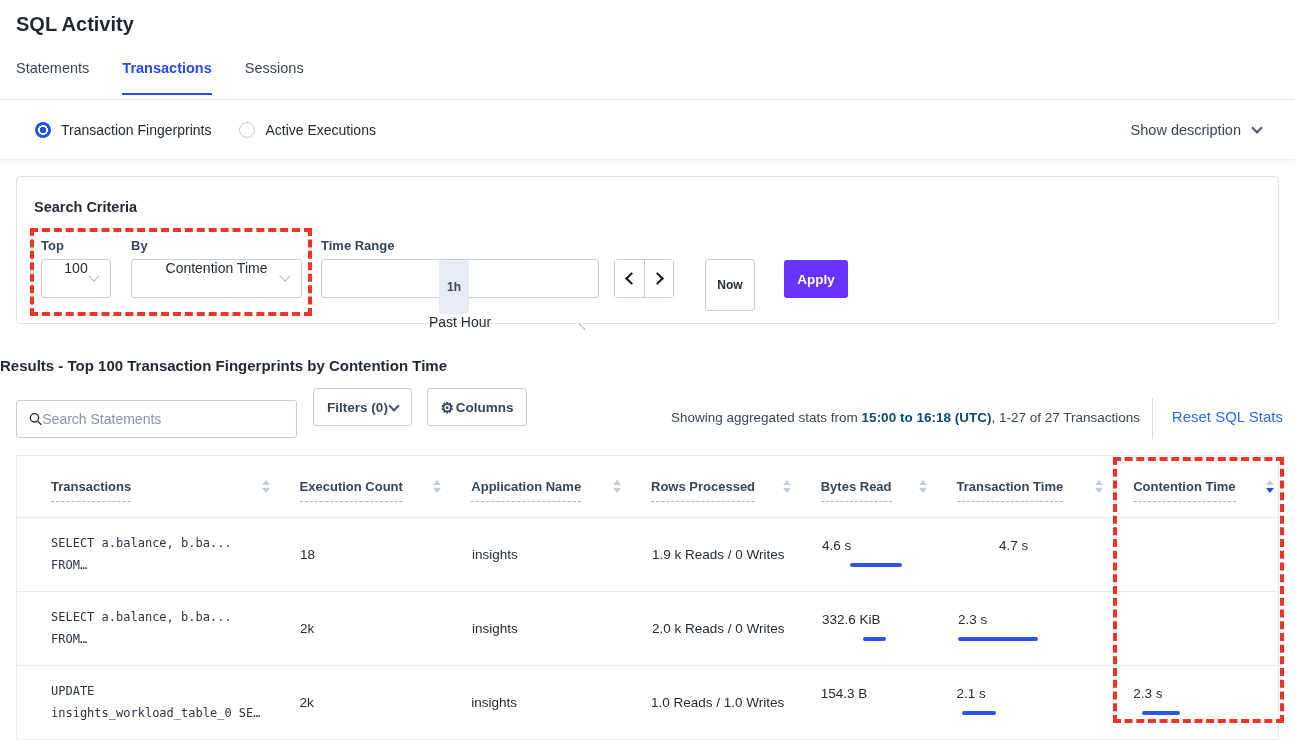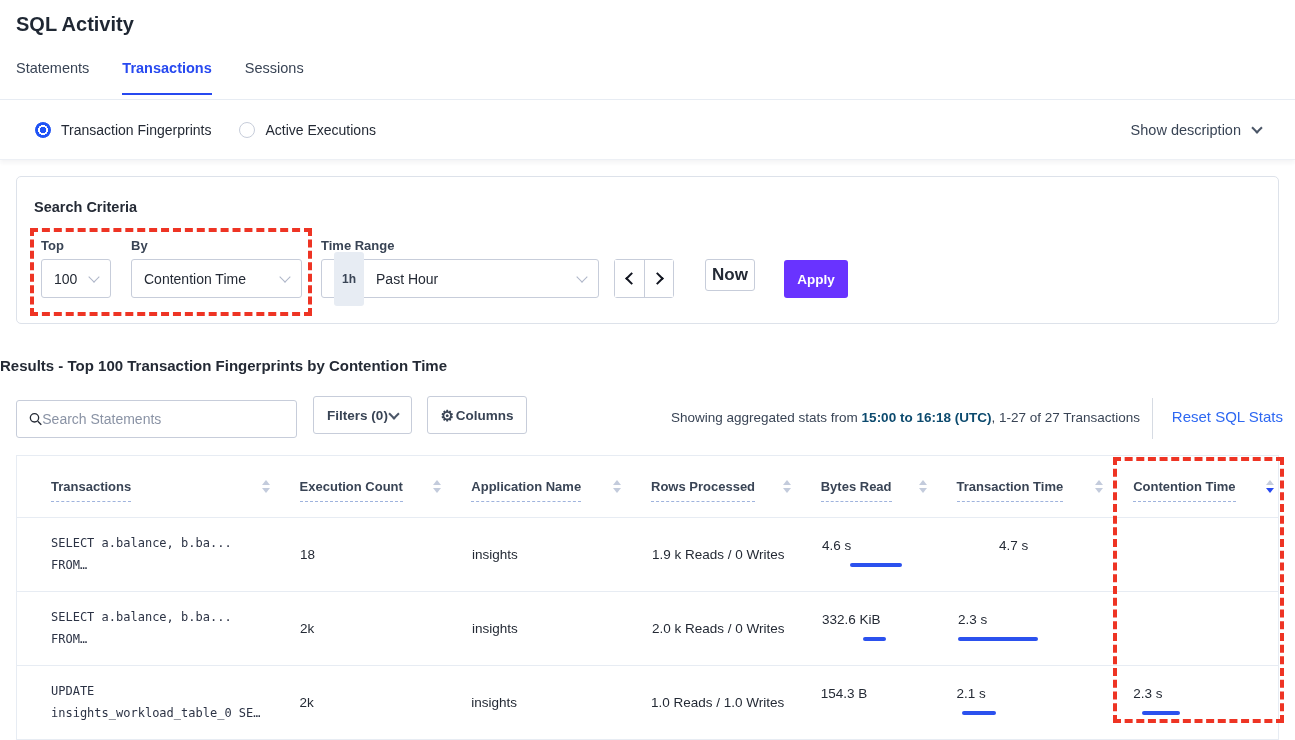--- a/index.html
+++ b/index.html
@@ -33,48 +33,48 @@
   
   .criteria-card {
     position:absolute; left:16px; top:176px; width:1263px; height:148px;
     background:#fff; border:1px solid #dde2ea; border-radius:5px;
   }
   .criteria-heading { position:absolute; left:17px; top:22px; font-size:14.5px; font-weight:700; color:#242a35; }
   .crit-red-box { position:absolute; left:13px; top:51px; width:282px; height:88px; border:4px dashed #ee3424; pointer-events:none; }
   .field-label { position:absolute; font-size:13px; font-weight:700; color:#394455; }
   .select-box {
     position:absolute; height:39px; border:1px solid #c7cdda; border-radius:3px; background:#fff;
-    display:flex; align-items:center; padding:0 12px; font-size:14px; color:#242a35; cursor:pointer;
+    display:flex; align-items:center; padding:0 12px; font-size:14px; color:#242a35; cursor:pointer;flex-direction:column;
   }
   .select-box .chev { margin-left:auto; }
   .tr-badge { background:#e7ecf3; color:#394455; font-weight:700; font-size:12px; padding:20px 8px; border-radius:3px; margin-right:12px; }
   .nav-group { position:absolute; left:597px; top:82px; display:flex; border:1px solid #c7cdda; border-radius:3px; height:39px; }
   .nav-btn { width:29px; display:flex; align-items:center; justify-content:center; cursor:pointer; background:#fff; }
   .nav-btn + .nav-btn { border-left:1px solid #c7cdda; }
   .arrow-l { width:9px; height:9px; border-left:2.5px solid #10141f; border-bottom:2.5px solid #10141f; transform:rotate(45deg); margin-left:4px; }
   .arrow-r { width:9px; height:9px; border-right:2.5px solid #10141f; border-bottom:2.5px solid #10141f; transform:rotate(-45deg); margin-right:4px; }
   .now-btn {
-    position:absolute; left:688px; top:82px; width:50px; height:32px; border:1px solid #c7cdda; border-radius:3px;
-    background:#fff; font-size:17px; font-weight:700; color:#242a35; display:flex; align-items:center; justify-content:center; cursor:pointer;
+    position:absolute; left:688px; top:82px; width:50px; height:52px; border:1px solid #c7cdda; border-radius:3px;
+    background:#fff; font-size:12px; font-weight:700; color:#242a35; display:flex; align-items:center; justify-content:center; cursor:pointer;
   }
   .apply-btn {
     position:absolute; left:767px; top:83px; width:64px; height:38px; border:none; border-radius:3px;
     background:#6933ff; color:#fff; font-size:13.5px; font-weight:700; display:flex; align-items:center; justify-content:center; cursor:pointer;
   }
 
   
   .results-heading { position:absolute; left:0; top:357px; font-size:15px; font-weight:700; color:#242a35; }
   .search-box {
     position:absolute; left:16px; top:400px; width:281px; height:38px; border:1px solid #c7cdda; border-radius:3px;
     display:flex; align-items:center; padding:0 12px; background:#fff;
   }
   .search-box input { border:none; outline:none; font-size:14px; color:#242a35; width:100%; font-family:"Liberation Sans",sans-serif; }
   .search-box input::placeholder { color:#8a93a5; }
   .toolbar-btn {
-    position:absolute; top:396px; height:38px; border:1px solid #c7cdda; border-radius:3px; background:#fff;
+    position:absolute; top:388px; height:38px; border:1px solid #c7cdda; border-radius:3px; background:#fff;
     display:flex; align-items:center; justify-content:center; gap:2px; font-size:13.5px; font-weight:700; color:#394455; cursor:pointer;
   }
   .filters-btn { left:313px; width:99px; }
   .columns-btn { left:427px; width:100px; }
   .gear { font-size:15px; color:#394455; line-height:1; }
   .stats-text { position:absolute; top:410px; right:155px; font-size:13.5px; color:#394455; white-space:nowrap; }
   .stats-text b { color:#0c4a6e; }
   .toolbar-divider { position:absolute; top:398px; left:1152px; width:1px; height:41px; background:#d6dbe3; }
   .reset-link { position:absolute; top:408px; right:12px; font-size:15px; color:#2e68f2; cursor:pointer; white-space:nowrap; }
 

